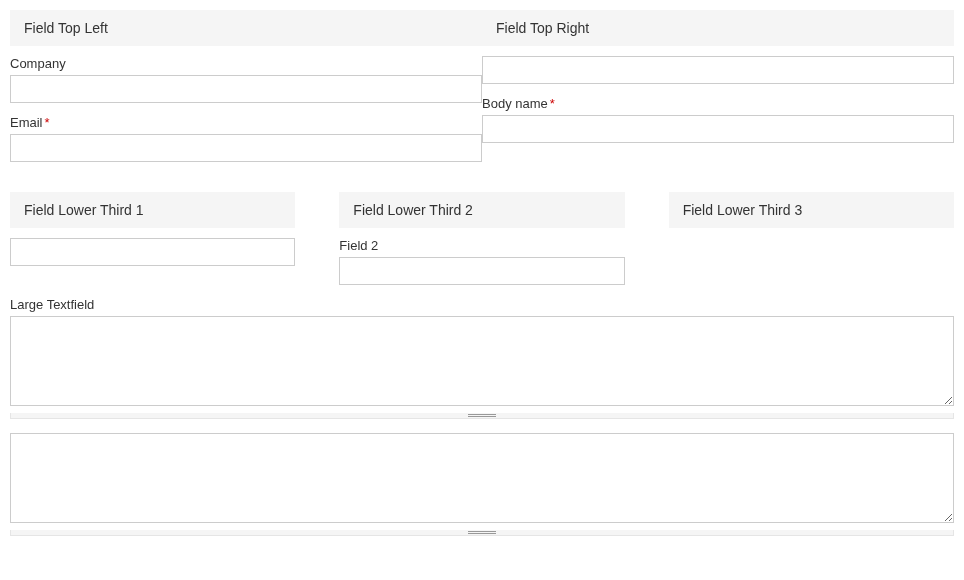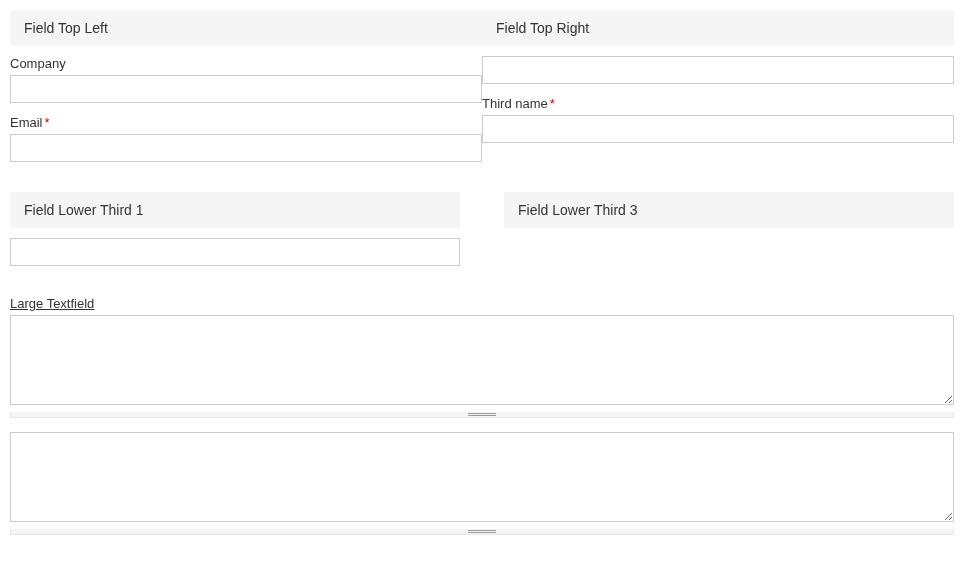--- a/index.html
+++ b/index.html
@@ -51,22 +51,20 @@
     }
     .text-input {
       width: 100%;
       height: 28px;
       border: 1px solid #ccc;
       padding: 4px 6px;
       font-size: 13px;
       background: #fff;
     }
     .textarea-wrap {
-      margin-top: 18px;
-      text-decoration: underline;
     }
     .textarea-block {
       margin-bottom: 4px;
     }
     .textarea-label {
       display: block;
       font-size: 13px;
       color: #333;
       margin-bottom: 4px;
     }
@@ -121,35 +119,42 @@
 
   <div class="col">
     <div class="section-header">Field Top Right</div>
 
     <div class="field">
       <input type="text" class="text-input" style="">
     </div>
 
     <div class="field">
       <label class="field-label">
-        <span>Third name</span><span class="req">*</span>
+        <span>Body name</span><span class="req">*</span>
       </label>
       <input type="text" class="text-input" style="">
     </div>
   </div>
 </div>
 
 <div class="row-3">
   <div class="col">
     <div class="section-header">Field Lower Third 1</div>
     <div class="field">
       <input type="text" class="text-input" style="">
     </div>
   </div>
 
+  <div class="col">
+    <div class="section-header">Field Lower Third 2</div>
+    <div class="field">
+      <label class="field-label">Field 2</label>
+      <input type="text" class="text-input" style="">
+    </div>
+  </div>
 
   <div class="col">
     <div class="section-header">Field Lower Third 3</div>
   </div>
 </div>
 
 <div class="textarea-wrap">
   <div class="textarea-block">
     <label class="textarea-label">Large Textfield</label>
     <textarea style=""></textarea>

